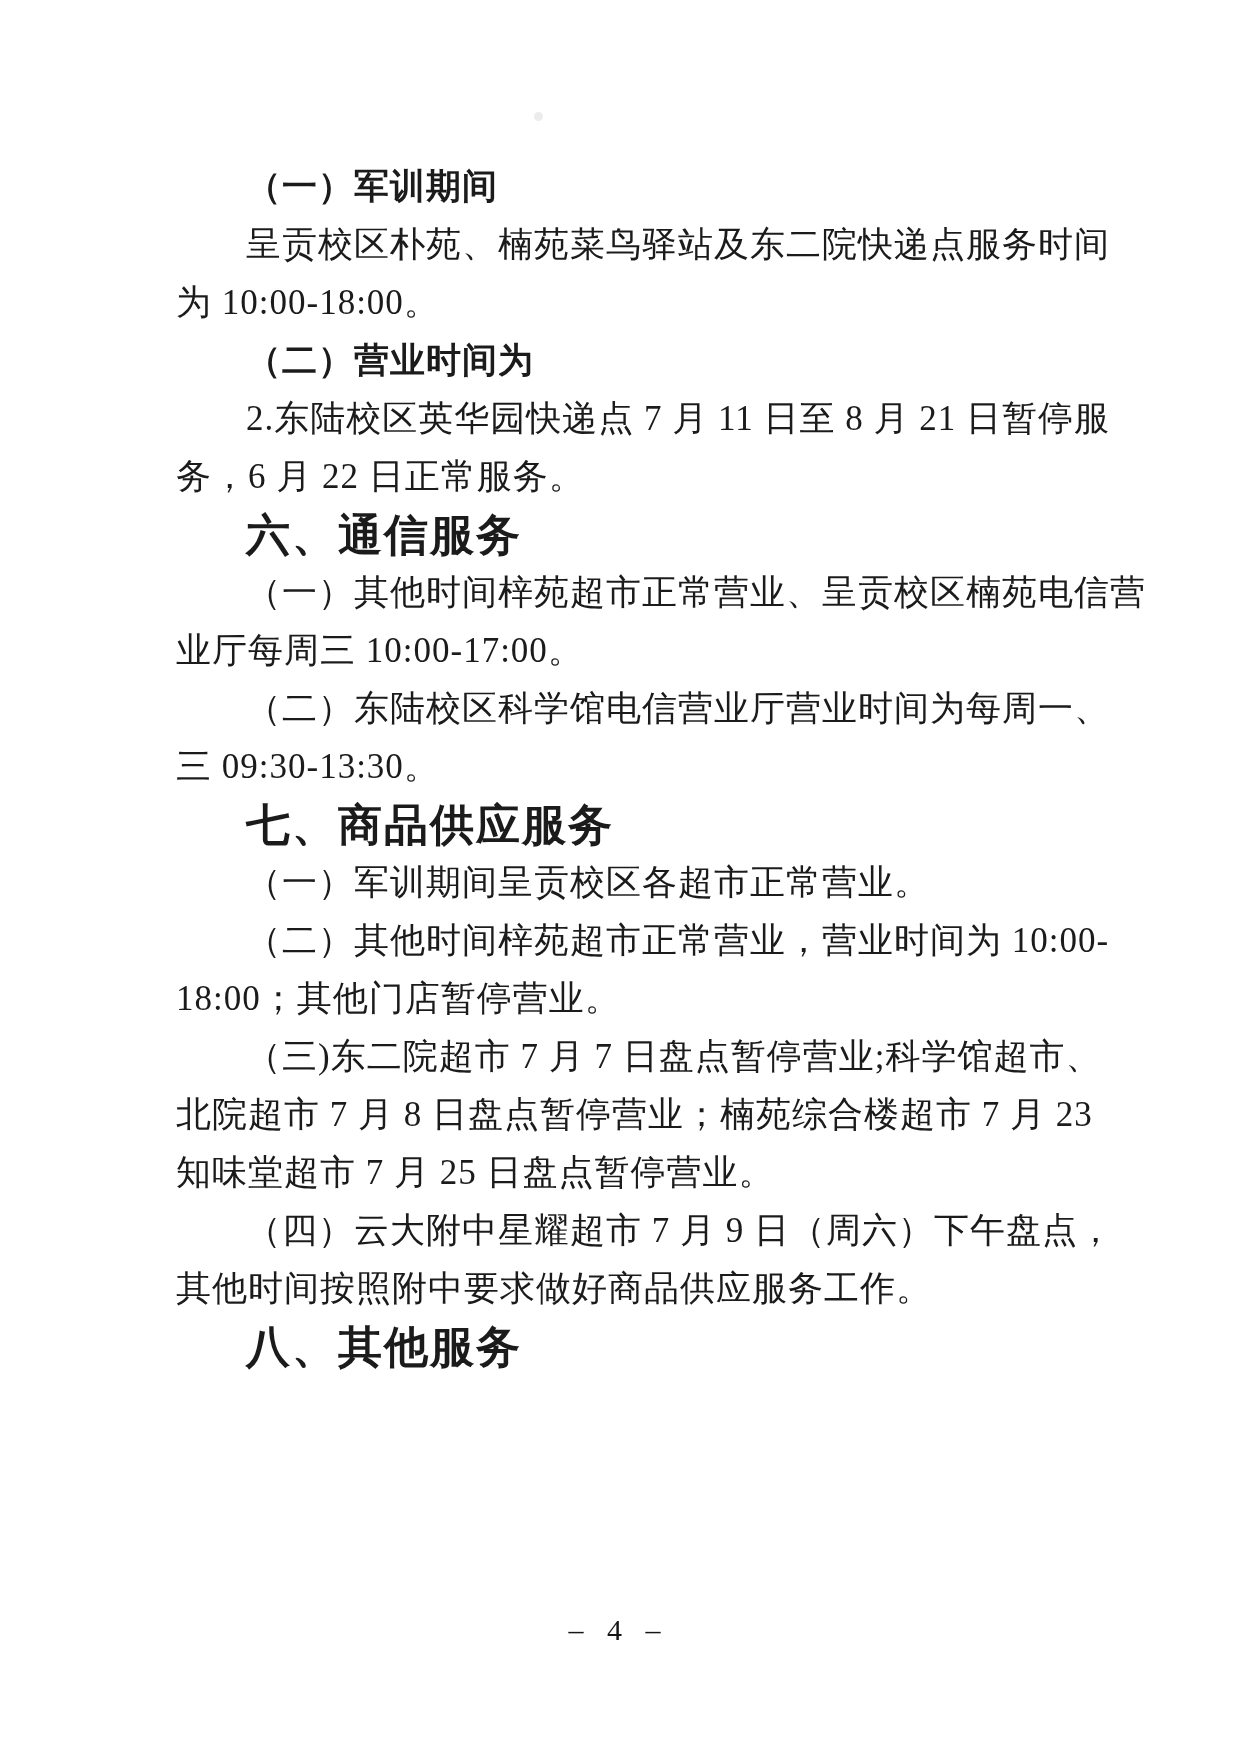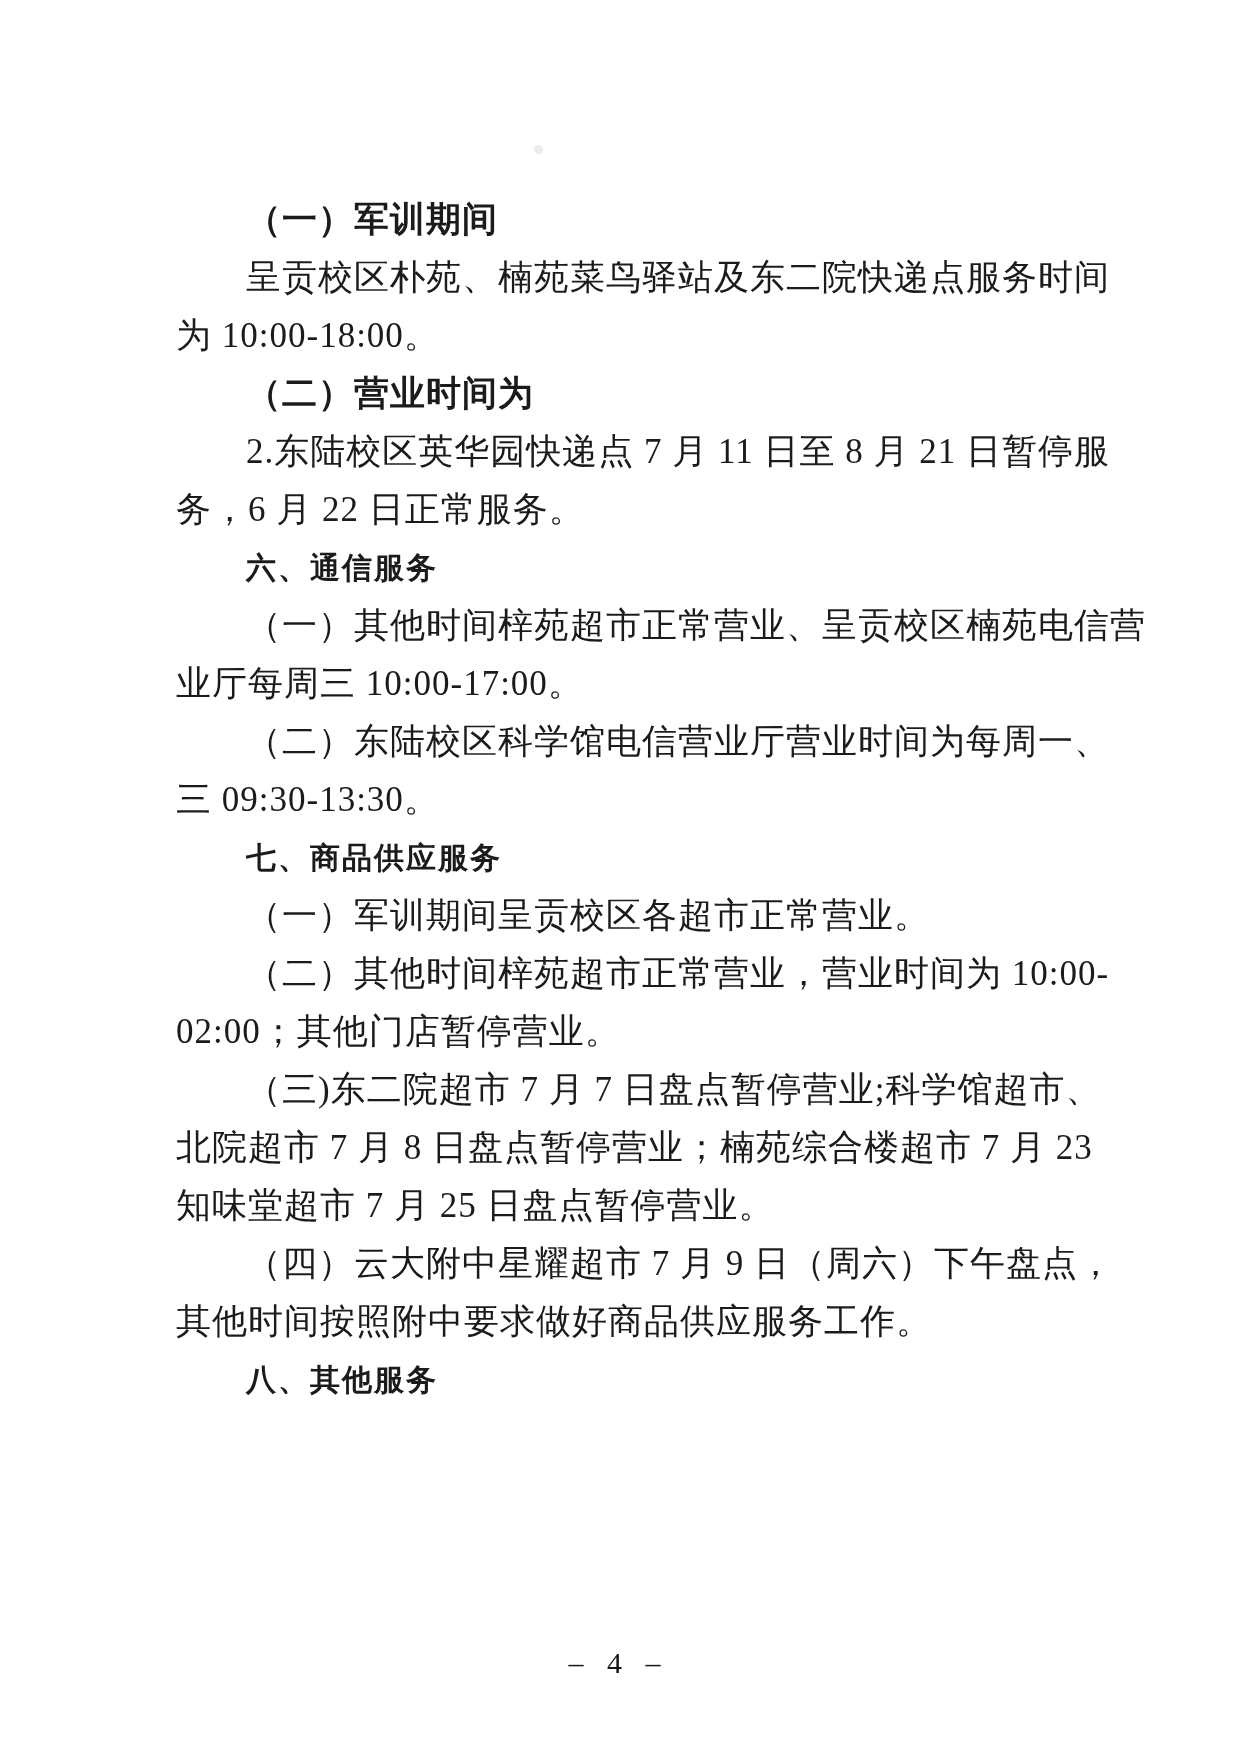--- a/index.html
+++ b/index.html
@@ -8,21 +8,20 @@
     background: #ffffff;
   }
   .page {
     position: relative;
     width: 1237px;
     height: 1661px;
     background: #ffffff;
     overflow: hidden;
     color: #1b1b1b;
     font-family: "Liberation Serif", "DejaVu Serif", serif;
-    margin-top: 33px;
   }
   .content {
     position: absolute;
     left: 176px;
     top: 158px;
     width: 905px;
     font-size: 35px;
     line-height: 58px;
   }
   .para { margin: 0; padding: 0; }
@@ -30,21 +29,21 @@
     white-space: nowrap;
     letter-spacing: 1px;
   }
   .first { padding-left: 70px; }
   .sub {
     font-weight: bold;
   }
   .hd {
     font-weight: bold;
     font-family: Liberation Sans, sans-serif;
-    font-size: 30px;
+    font-size: 44px;
     letter-spacing: 2px;
   }
   .footer {
     position: absolute;
     top: 1612px;
     left: 0;
     width: 100%;
     text-align: center;
     font-size: 30px;
     line-height: 36px;
@@ -106,21 +105,21 @@
     <div class="para">
       <div class="line first hd">七、商品供应服务</div>
     </div>
 
     <div class="para">
       <div class="line first">（一）军训期间呈贡校区各超市正常营业。</div>
     </div>
 
     <div class="para">
       <div class="line first">（二）其他时间梓苑超市正常营业，营业时间为 10:00-</div>
-      <div class="line">02:00；其他门店暂停营业。</div>
+      <div class="line">18:00；其他门店暂停营业。</div>
     </div>
 
     <div class="para">
       <div class="line first">（三)东二院超市 7 月 7 日盘点暂停营业;科学馆超市、</div>
       <div class="line">北院超市 7 月 8 日盘点暂停营业；楠苑综合楼超市 7 月 23</div>
       <div class="line">知味堂超市 7 月 25 日盘点暂停营业。</div>
     </div>
 
     <div class="para">
       <div class="line first">（四）云大附中星耀超市 7 月 9 日（周六）下午盘点，</div>

